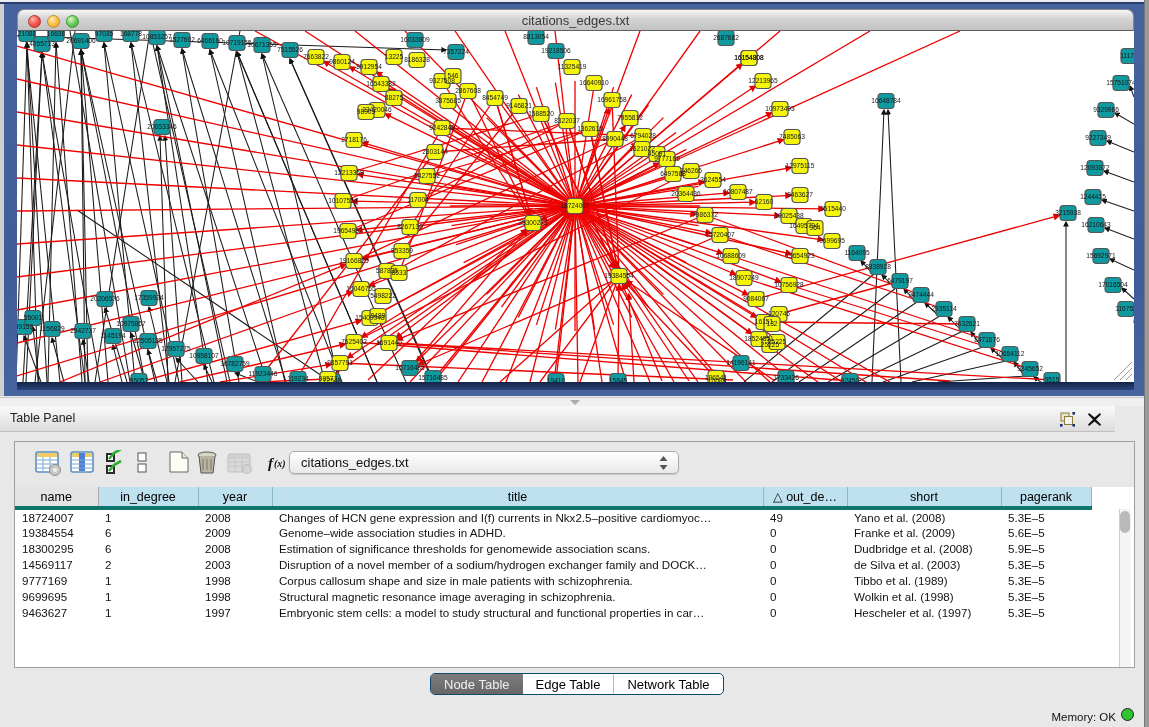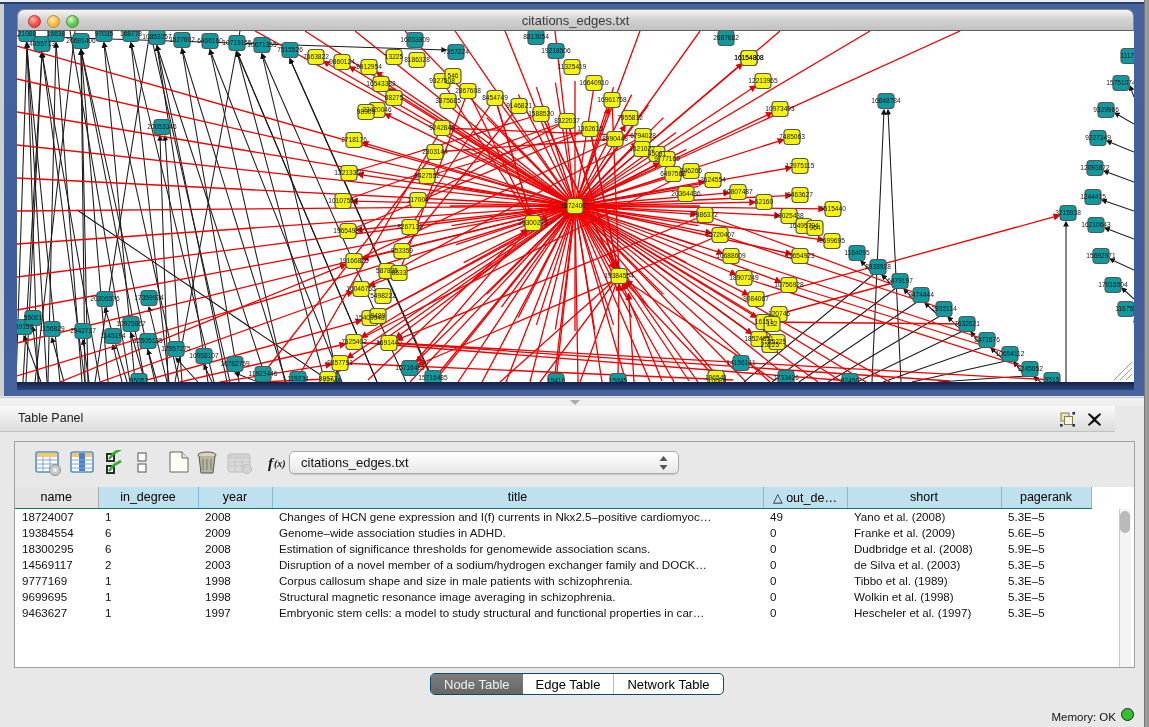--- a/index.html
+++ b/index.html
@@ -11,31 +11,31 @@
  border-radius:7px 7px 0 0;background:linear-gradient(#f6f6f6,#d3d3d3 45%,#c2c2c2);
  border:1px solid #8a8a8a;border-bottom:1px solid #5f5f5f}
 #titlebar .t{text-align:center;font-size:13px;color:#3a3a3a;line-height:21px;font-weight:400}
 .tl{position:absolute;top:4.5px;width:13px;height:13px;border-radius:50%}
 #shadow{position:absolute;left:17px;top:382px;width:1117px;height:8px;
  background:linear-gradient(#142348,#2c4578)}
 #canvasbg{position:absolute;left:17px;top:31px;width:1117px;height:351px;background:#fff}
 #divider{position:absolute;left:0;top:397px;width:1149px;height:9px;background:#efefef;border-top:1px solid #c8c8c8}
 #tpbar{position:absolute;left:0;top:406px;width:1115px;height:26px;
  background:linear-gradient(#fafafa,#dcdcdc);border-bottom:1px solid #c0c0c0;
- font-size:12.5px;color:#222;line-height:25px;padding-left:18px}
+ font-size:12.5px;color:#222;line-height:25px;padding-left:10px}
 #panel{position:absolute;left:0;top:432px;width:1149px;height:295px;background:#e8e8e8}
 #tcont{position:absolute;left:14px;top:9px;width:1121px;height:227px;background:#fff;
  border:1px solid #9e9e9e}
 #toolbar{position:absolute;left:0;top:0;width:1119px;height:45px;background:#e8e8e8}
 #combo{position:absolute;left:274px;top:9px;width:390px;height:23px;border:1px solid #aaa;
  border-radius:5px;background:linear-gradient(#fff,#e8e8e8);font-size:13px;color:#111;
  line-height:21px;padding-left:11px;box-shadow:0 1px 1px rgba(0,0,0,.15)}
 #tbl{position:absolute;left:0;top:45px}
 table{border-collapse:collapse;table-layout:fixed;width:1074px;font-size:11.6px}
-th{background:#bfe0ef;font-weight:400;font-size:12.5px;height:21px;border-right:1px solid #8ab8cc;border-bottom:1px solid #0f766e;overflow:hidden;white-space:nowrap}
+th{background:#bfe0ef;font-weight:400;font-size:12.5px;height:21px;border-right:1px solid #8ab8cc;border-bottom:4px solid #0f766e;overflow:hidden;white-space:nowrap}
 th.g{background:#e4e4e4;border-right:1px solid #aaa}
 td{height:16px;padding:0 0 0 7px;white-space:nowrap;overflow:hidden;color:#111;border:none}
 #tabs{position:absolute;left:430px;top:241px;height:22px;display:flex;
  border:1px solid #0c4a6e;border-radius:5px;overflow:hidden;background:#fff;
  font-size:13px}
 #tabs div{padding:0 13px;line-height:21px}
 #tabs .sel{background:linear-gradient(#7d7d7d,#666);color:#f0f0f0}
 #tabs .sep{border-left:1px solid #bbb;padding:0}
 #mem{position:absolute;right:33px;top:279px;font-size:11.5px;color:#111}
 #memdot{position:absolute;right:15px;top:276px;width:13px;height:13px;border-radius:50%;

